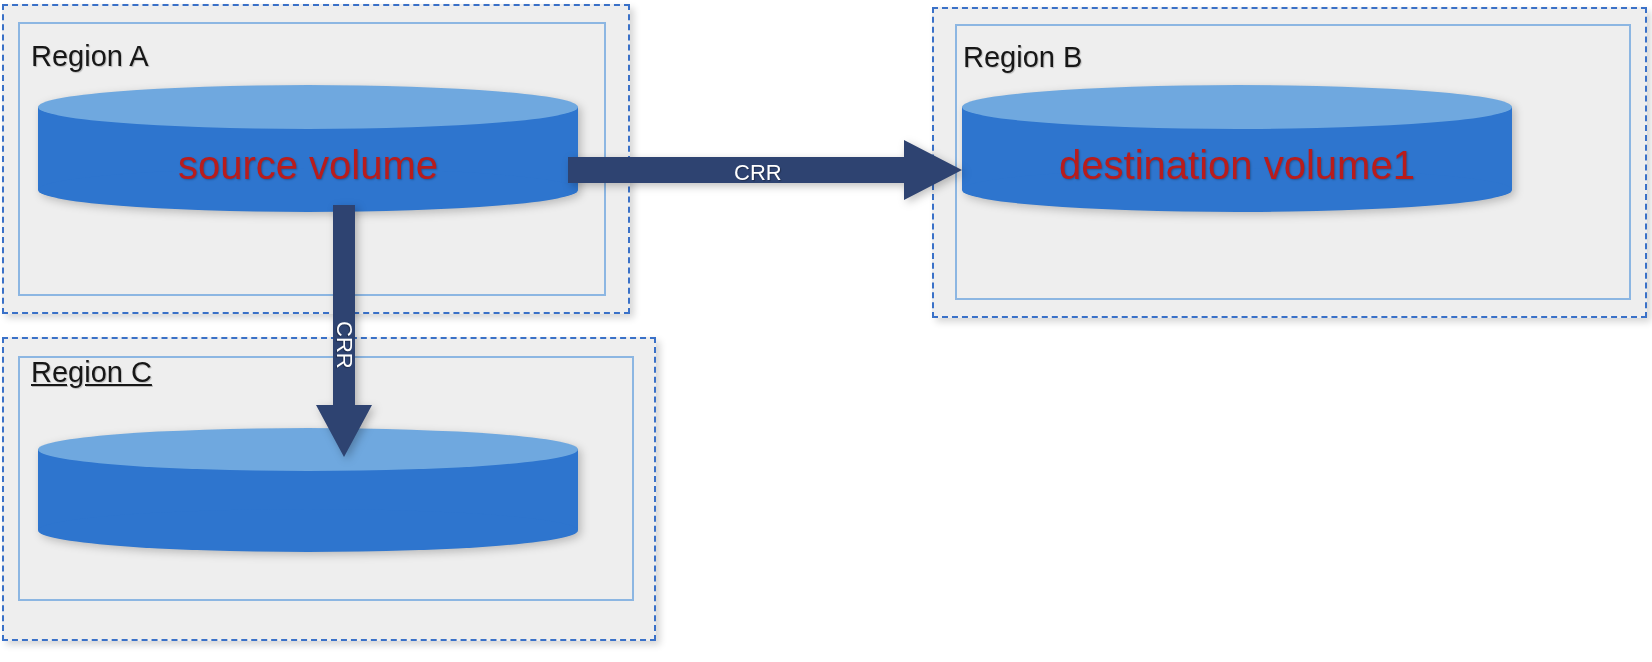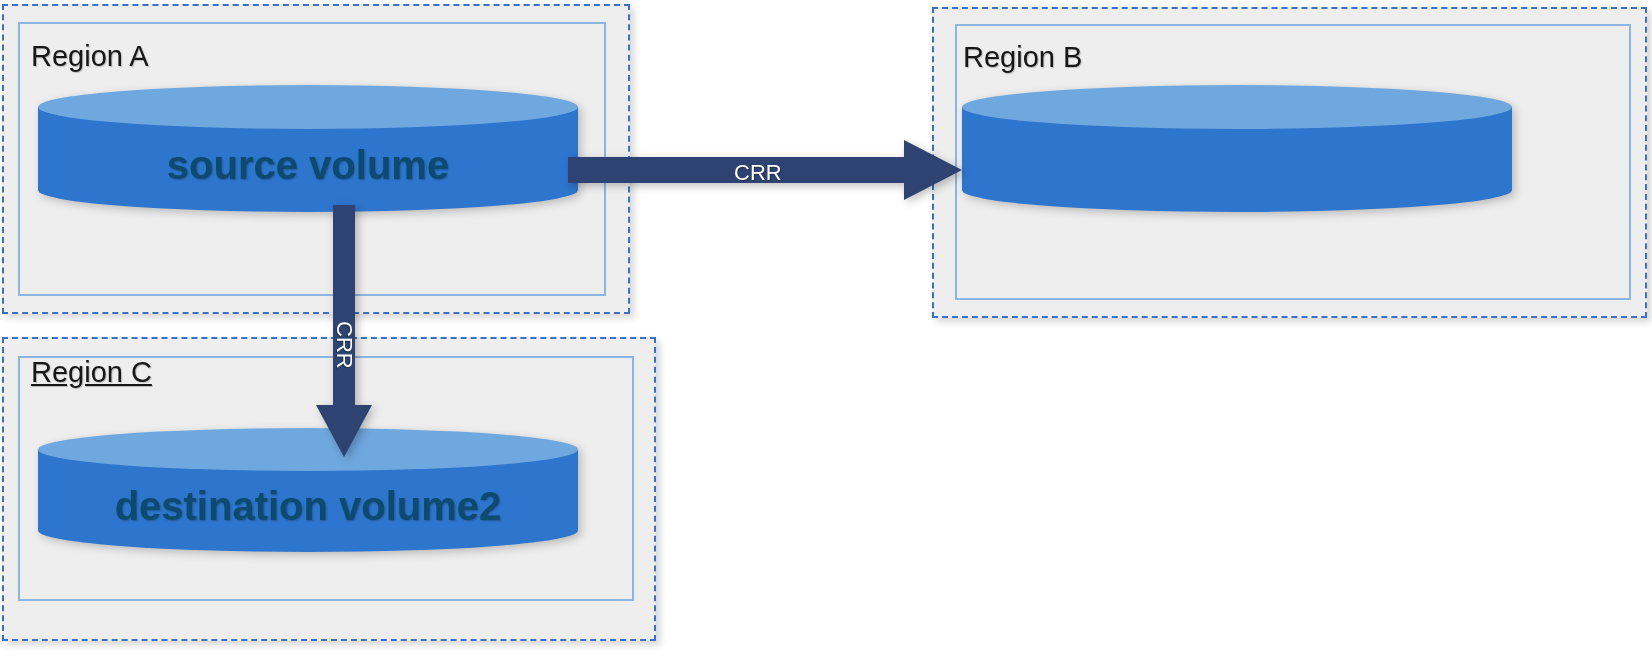--- a/index.html
+++ b/index.html
@@ -67,26 +67,25 @@
     right: 0;
     bottom: 0;
     background: #2E75CE;
     border-radius: 50% / 50%;
   }
   .cyl-label {
     position: absolute;
     left: 0;
     right: 0;
     text-align: center;
-    color: #0c4a6e;
+    color: #b91c1c;
     font-size: 40px;
     line-height: 1;
     white-space: nowrap;
     text-shadow: 1px 1px 2px rgba(0,0,0,0.25);
-    font-weight: bold;
   }
 
   
   .arrow-wrap {
     position: absolute;
     filter: drop-shadow(3px 3px 4px rgba(0,0,0,0.25));
   }
   .arrow-wrap svg { display: block; }
   .arrow-label {
     position: absolute;
@@ -118,31 +117,31 @@
   </div>
 
   <div class="region-outer" style="left:932px; top:7px; width:715px; height:311px;"></div>
   <div class="region-inner" style="left:955px; top:24px; width:676px; height:276px;"></div>
   <div class="region-label" style="left:963px; top:43px;">Region B</div>
 
   <div class="cylinder" style="left:962px; top:85px; width:550px; height:127px;">
     <div class="cyl-body" style="top:22px; height:83px;"></div>
     <div class="cyl-bottom" style="height:44px;"></div>
     <div class="cyl-top" style="height:44px;"></div>
+    <div class="cyl-label" style="top:60px;">destination volume1</div>
   </div>
 
   <div class="region-outer" style="left:2px; top:337px; width:654px; height:304px;"></div>
   <div class="region-inner" style="left:18px; top:356px; width:616px; height:245px;"></div>
   <div class="region-label" style="left:31px; top:358px;text-decoration:underline;">Region C</div>
 
   <div class="cylinder" style="left:38px; top:428px; width:540px; height:124px;">
     <div class="cyl-body" style="top:21px; height:81px;"></div>
     <div class="cyl-bottom" style="height:43px;"></div>
     <div class="cyl-top" style="height:43px;"></div>
-    <div class="cyl-label" style="top:58px;">destination volume2</div>
   </div>
 
   <div class="arrow-wrap" style="left:568px; top:140px; width:394px; height:60px;">
     <svg width="394" height="60" viewBox="0 0 394 60">
       <path d="M0,17 L336,17 L336,0 L394,30 L336,60 L336,43 L0,43 Z" fill="#2E4371"></path>
     </svg>
   </div>
   <div class="arrow-label" style="left:734px; top:162px;">CRR</div>
 
   <div class="arrow-wrap" style="left:304px; top:205px; width:80px; height:252px;">

